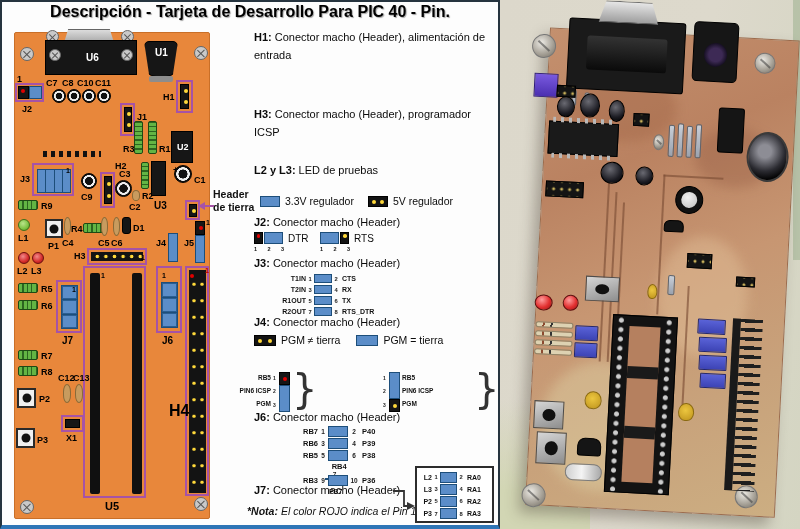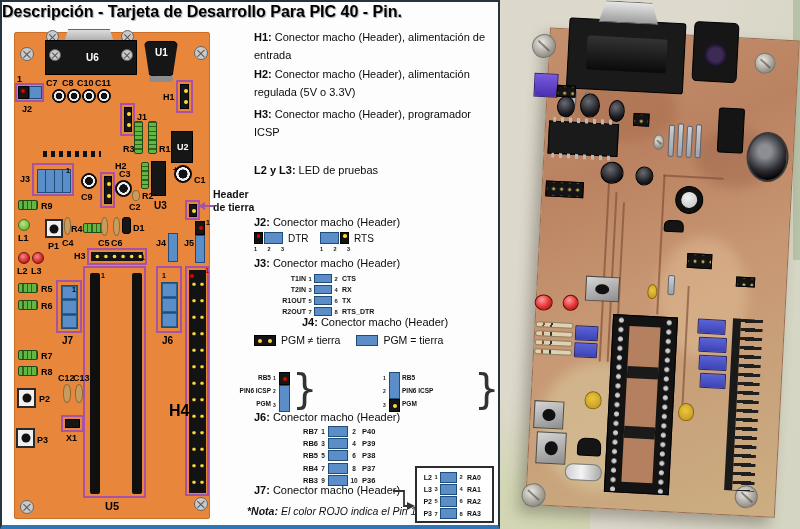--- a/index.html
+++ b/index.html
@@ -2,21 +2,21 @@
 <html><head>
 <meta charset="utf-8">
 <style>
   html,body{margin:0;padding:0;background:#fff;font-family:"Liberation Sans",sans-serif;}
   .stage{position:relative;width:800px;height:529px;overflow:hidden;background:#fff;}
   .stage *{box-sizing:border-box;}
 
   
   .left-panel{position:absolute;left:0;top:0;width:500px;height:529px;background:#fdfdfd;
     border:2px solid #26343f;border-bottom:4px solid #2e75b6;overflow:hidden;}
-  .page-title{position:absolute;left:0;top:1px;width:100%;font-size:16px;
+  .page-title{position:absolute;left:0;top:1px;width:100%;text-align:center;font-size:16px;
     font-weight:bold;color:#000;text-shadow:1px 1px 1px rgba(0,0,0,.35);}
 
   
   .board{position:absolute;left:12px;top:30px;width:196px;height:487px;background:#e8873b;
     border:1px solid #c96f28;border-radius:2px;}
   .abs{position:absolute;}
   .part-label{position:absolute;font-size:9px;font-weight:bold;color:#000;line-height:1;white-space:nowrap;}
   .part-label.white{color:#fff;}
   .part-label.red{color:#c00000;}
   .part-label.tiny{font-size:7px;}
@@ -348,24 +348,32 @@
     <div class="tierra-note">
       <div>Header</div>
       <div>de tierra</div>
     </div>
     <svg class="tierra-arrow" width="16" height="12" viewBox="0 0 16 12">
       <line x1="16" y1="6" x2="5" y2="6" stroke="#a653a6" stroke-width="2"></line>
       <polygon points="0,6 7,2 7,10" fill="#a653a6"></polygon>
     </svg>
 
     <div class="dline" style="top:27px;"><span class="term">H1:</span><span>Conector macho (Header), alimentación de entrada</span></div>
-    <div class="dline" style="top:64px;"><span class="term">H2:</span><span>Conector macho (Header), alimentación regulada (5V o 3.3V)</span></div>
     <div class="dline" style="top:104px;"><span class="term">H3:</span><span>Conector macho (Header), programador ICSP</span></div>
     <div class="dline" style="top:160px;"><span class="term">L2 y L3:</span><span>LED de pruebas</span></div>
 
+    <div class="legend-row" style="left:258px;top:193px;">
+      <span class="lg-blue"></span>
+      <span>3.3V regulador</span>
+      <span class="lg-black" style="margin-left:14px;">
+          <i class="a"></i>
+          <i class="b"></i>
+        </span>
+      <span>5V regulador</span>
+    </div>
 
     <div class="dline" style="top:212px;"><span class="term">J2:</span><span>Conector macho (Header)</span></div>
 
     <div class="legend-row" style="left:252px;top:230px;">
       <span class="jmp3">
         <span class="pin" style="left:0;"></span>
           <span class="pd" style="left:2.5px;background:#e00000;"></span>
         <span class="blu" style="left:10px;"></span>
       </span>
       <span style="font-size:10px;">DTR</span>
@@ -415,21 +423,21 @@
       </div>
       <div class="diag-row">
         <span class="ll" style="width:36px;">R2OUT</span>
         <span class="pn">7</span>
         <span class="cell"></span>
         <span class="pn">8</span>
         <span class="rl">RTS_DTR</span>
       </div>
     </div>
 
-    <div class="dline" style="top:312px;margin-left:48px;"><span class="term">J4:</span><span>Conector macho (Header)</span></div>
+    <div class="dline" style="top:312px;"><span class="term">J4:</span><span>Conector macho (Header)</span></div>
 
     <div class="legend-row" style="left:252px;top:332px;">
       <span class="lg-black" style="width:22px;">
           <i class="a"></i>
           <i class="b"></i>
         </span>
       <span>PGM ≠ tierra</span>
       <span class="lg-blue" style="width:22px;margin-left:16px;"></span>
       <span>PGM = tierra</span>
     </div>
@@ -487,21 +495,21 @@
         <span class="pn" style="width:12px;font-size:6.5px;">4</span>
         <span class="rl" style="font-size:7.5px;">P39</span>
       </div>
       <div class="diag-row" style="height:12.4px;">
         <span class="ll" style="width:24px;font-size:7.5px;">RB5</span>
         <span class="pn" style="width:10px;font-size:6.5px;">5</span>
         <span class="cell" style="width:20px;height:11px;"></span>
         <span class="pn" style="width:12px;font-size:6.5px;">6</span>
         <span class="rl" style="font-size:7.5px;">P38</span>
       </div>
-      <div class="diag-row" style="height:12.4px;">
+      <div class="diag-row" style="height:12.4px;flex-direction:column;">
         <span class="ll" style="width:24px;font-size:7.5px;">RB4</span>
         <span class="pn" style="width:10px;font-size:6.5px;">7</span>
         <span class="cell" style="width:20px;height:11px;"></span>
         <span class="pn" style="width:12px;font-size:6.5px;">8</span>
         <span class="rl" style="font-size:7.5px;">P37</span>
       </div>
       <div class="diag-row" style="height:12.4px;">
         <span class="ll" style="width:24px;font-size:7.5px;">RB3</span>
         <span class="pn" style="width:10px;font-size:6.5px;">9</span>
         <span class="cell" style="width:20px;height:11px;"></span>

